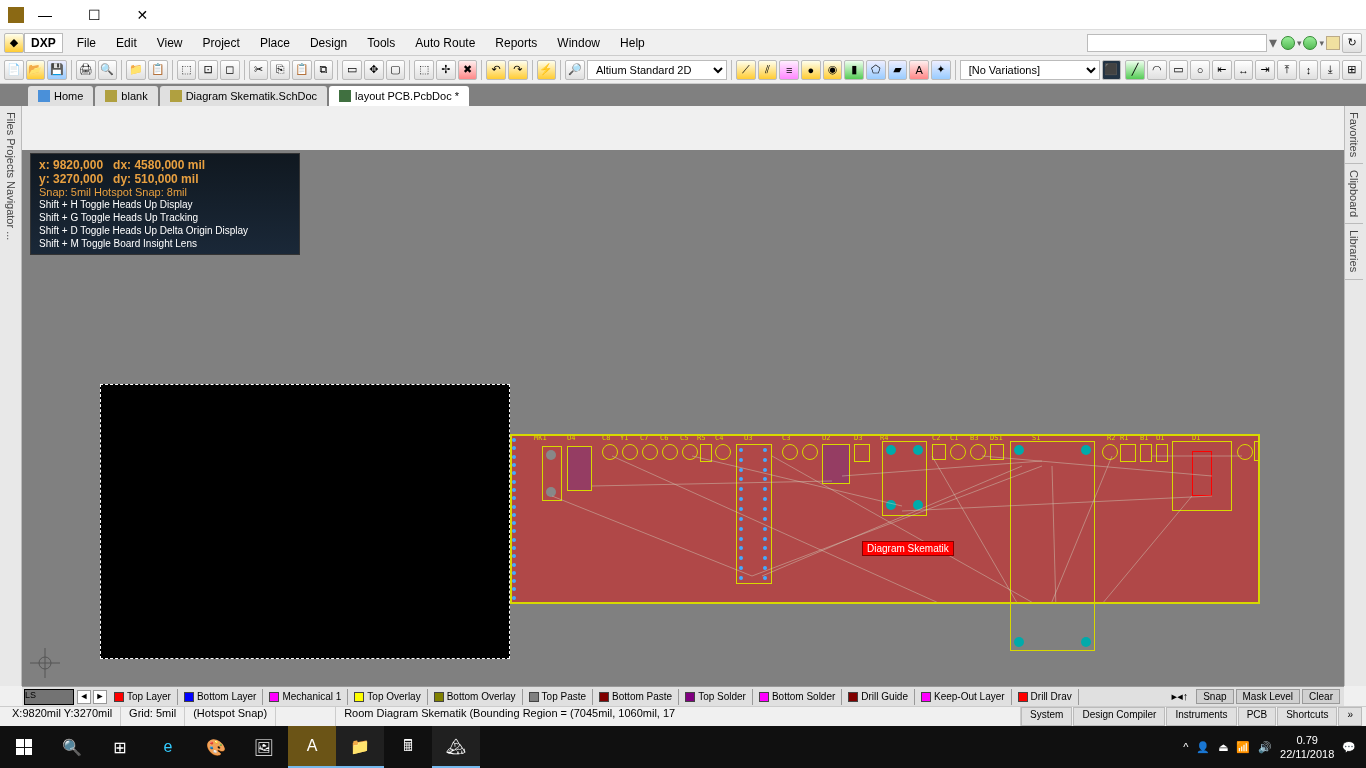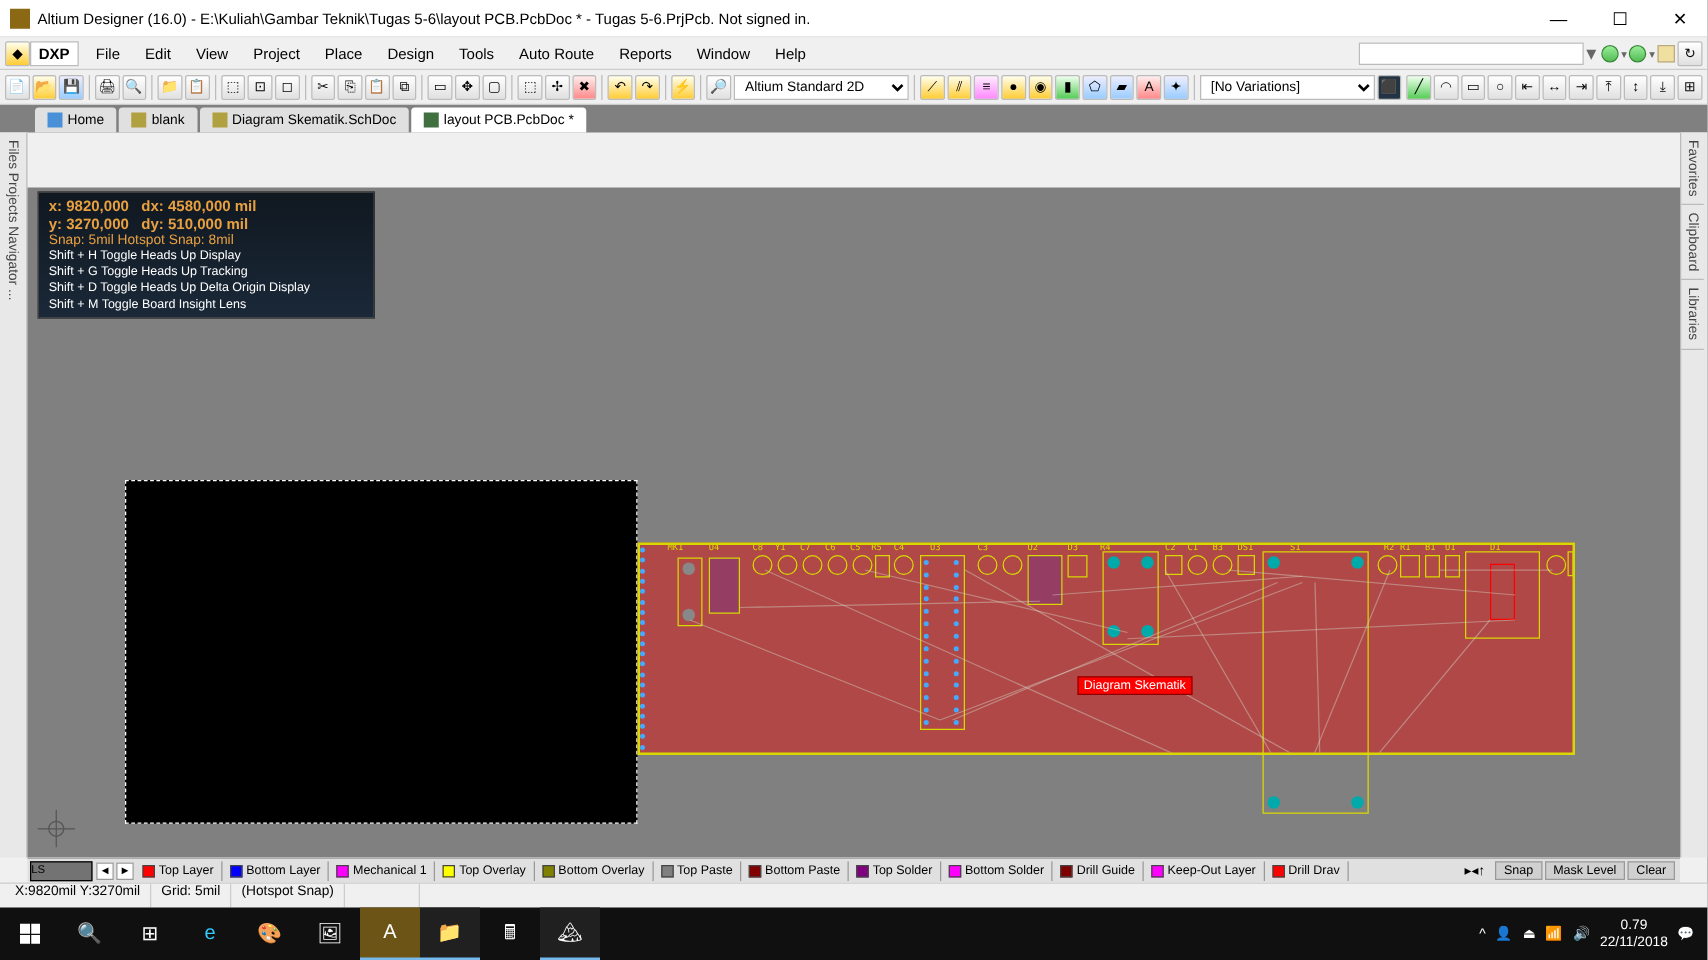--- a/index.html
+++ b/index.html
@@ -65,21 +65,20 @@
 .taskbar .tb.active { border-bottom:2px solid #76b9ed; background:#202020; }
 .taskbar .tray { margin-left:auto; color:#fff; font-size:11px; padding:0 10px; text-align:center; line-height:1.3; display:flex; align-items:center; gap:8px; }
 .taskbar .win { width:16px; height:16px; display:grid; grid-template:1fr 1fr/1fr 1fr; gap:1px; }
 .taskbar .win i { background:#fff; }
 </style>
 </head>
 <body>
 
 <div class="titlebar">
   <div class="logo"></div>
-  <div class="title">Altium Designer (16.0) - E:\Kuliah\Gambar Teknik\Tugas 5-6\layout PCB.PcbDoc * - Tugas 5-6.PrjPcb. Not signed in.</div>
   <div class="ctl">
     <span>—</span>
     <span>☐</span>
     <span>✕</span>
   </div>
 </div>
 
 <div class="menubar">
   <span class="tbtn y">◆</span>
   <span class="dxp">DXP</span>
@@ -458,20 +457,29 @@
     <span>Mask Level</span>
     <span>Clear</span>
   </div>
 </div>
 
 <div class="statusbar">
   <div class="cell">X:9820mil Y:3270mil</div>
   <div class="cell">Grid: 5mil</div>
   <div class="cell">(Hotspot Snap)</div>
   <div class="cell" style="flex:0 0 60px"></div>
+  <div class="cell" style="flex:1">Room Diagram Skematik (Bounding Region = (7045mil, 1060mil, 17</div>
+  <div class="btns">
+    <span>System</span>
+    <span>Design Compiler</span>
+    <span>Instruments</span>
+    <span>PCB</span>
+    <span>Shortcuts</span>
+    <span>»</span>
+  </div>
 </div>
 
 <div class="taskbar">
   <div class="tb">
       <div class="win">
         <i></i>
         <i></i>
         <i></i>
         <i></i>
       </div>

